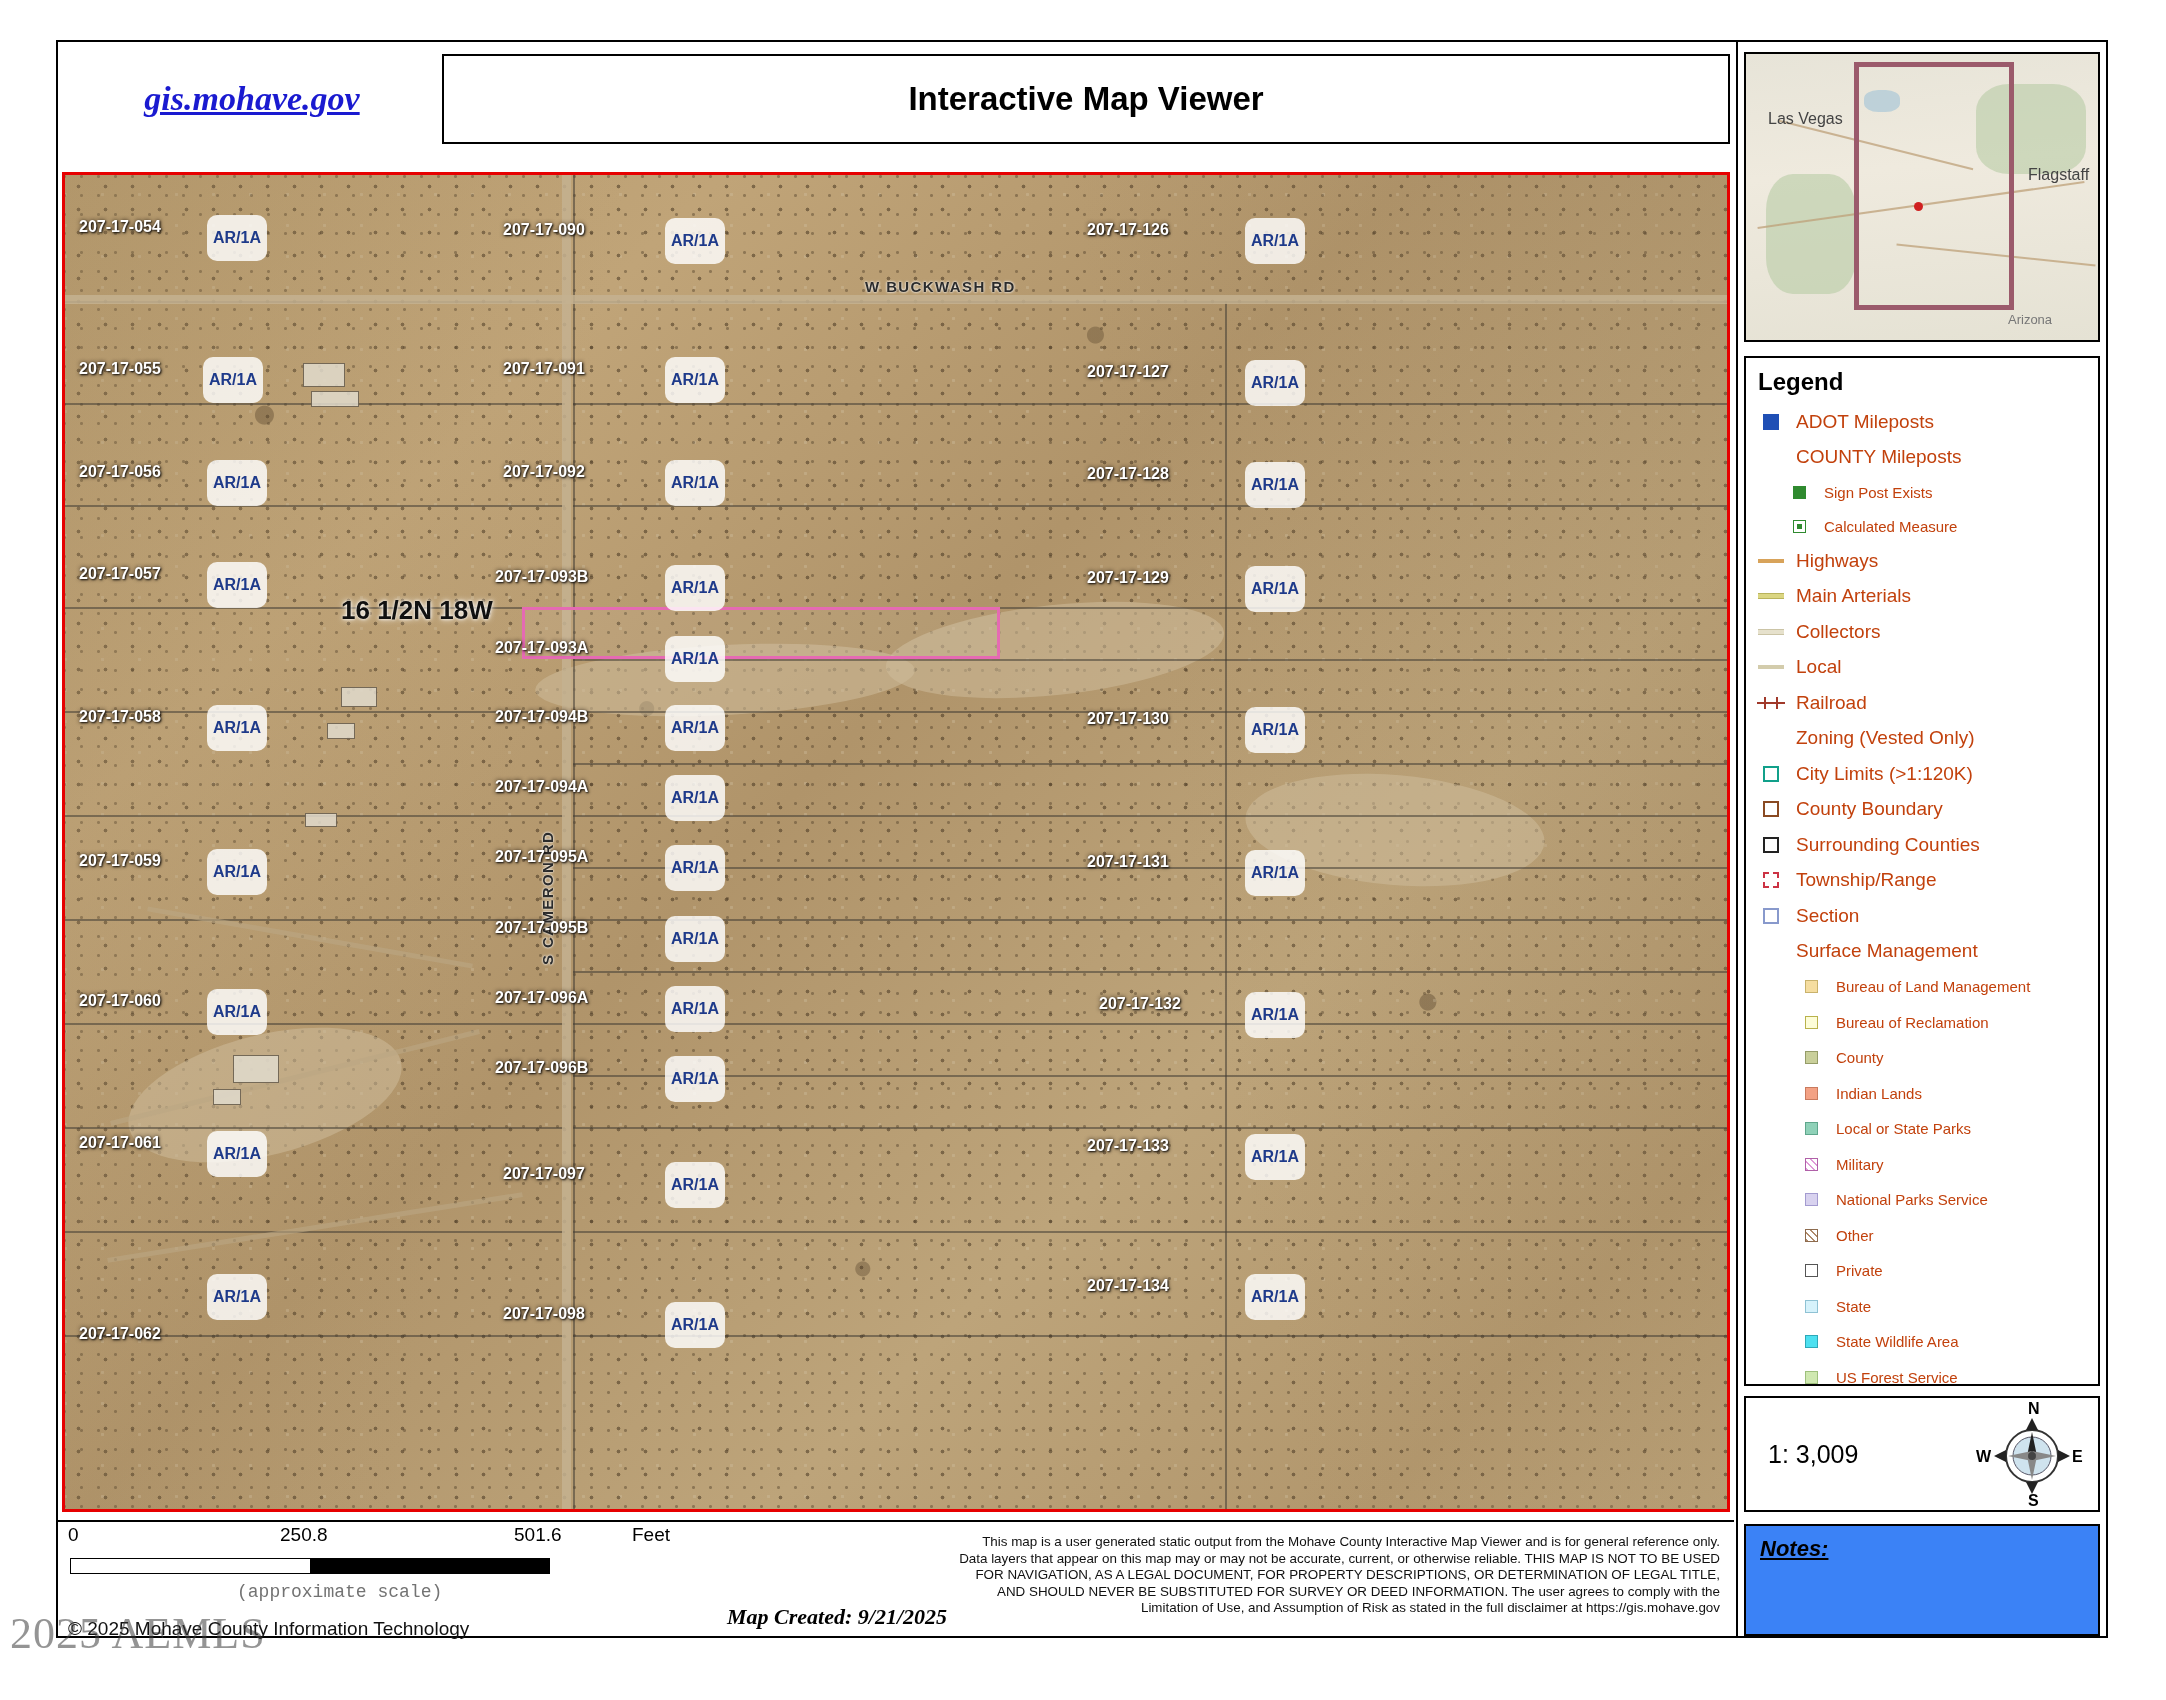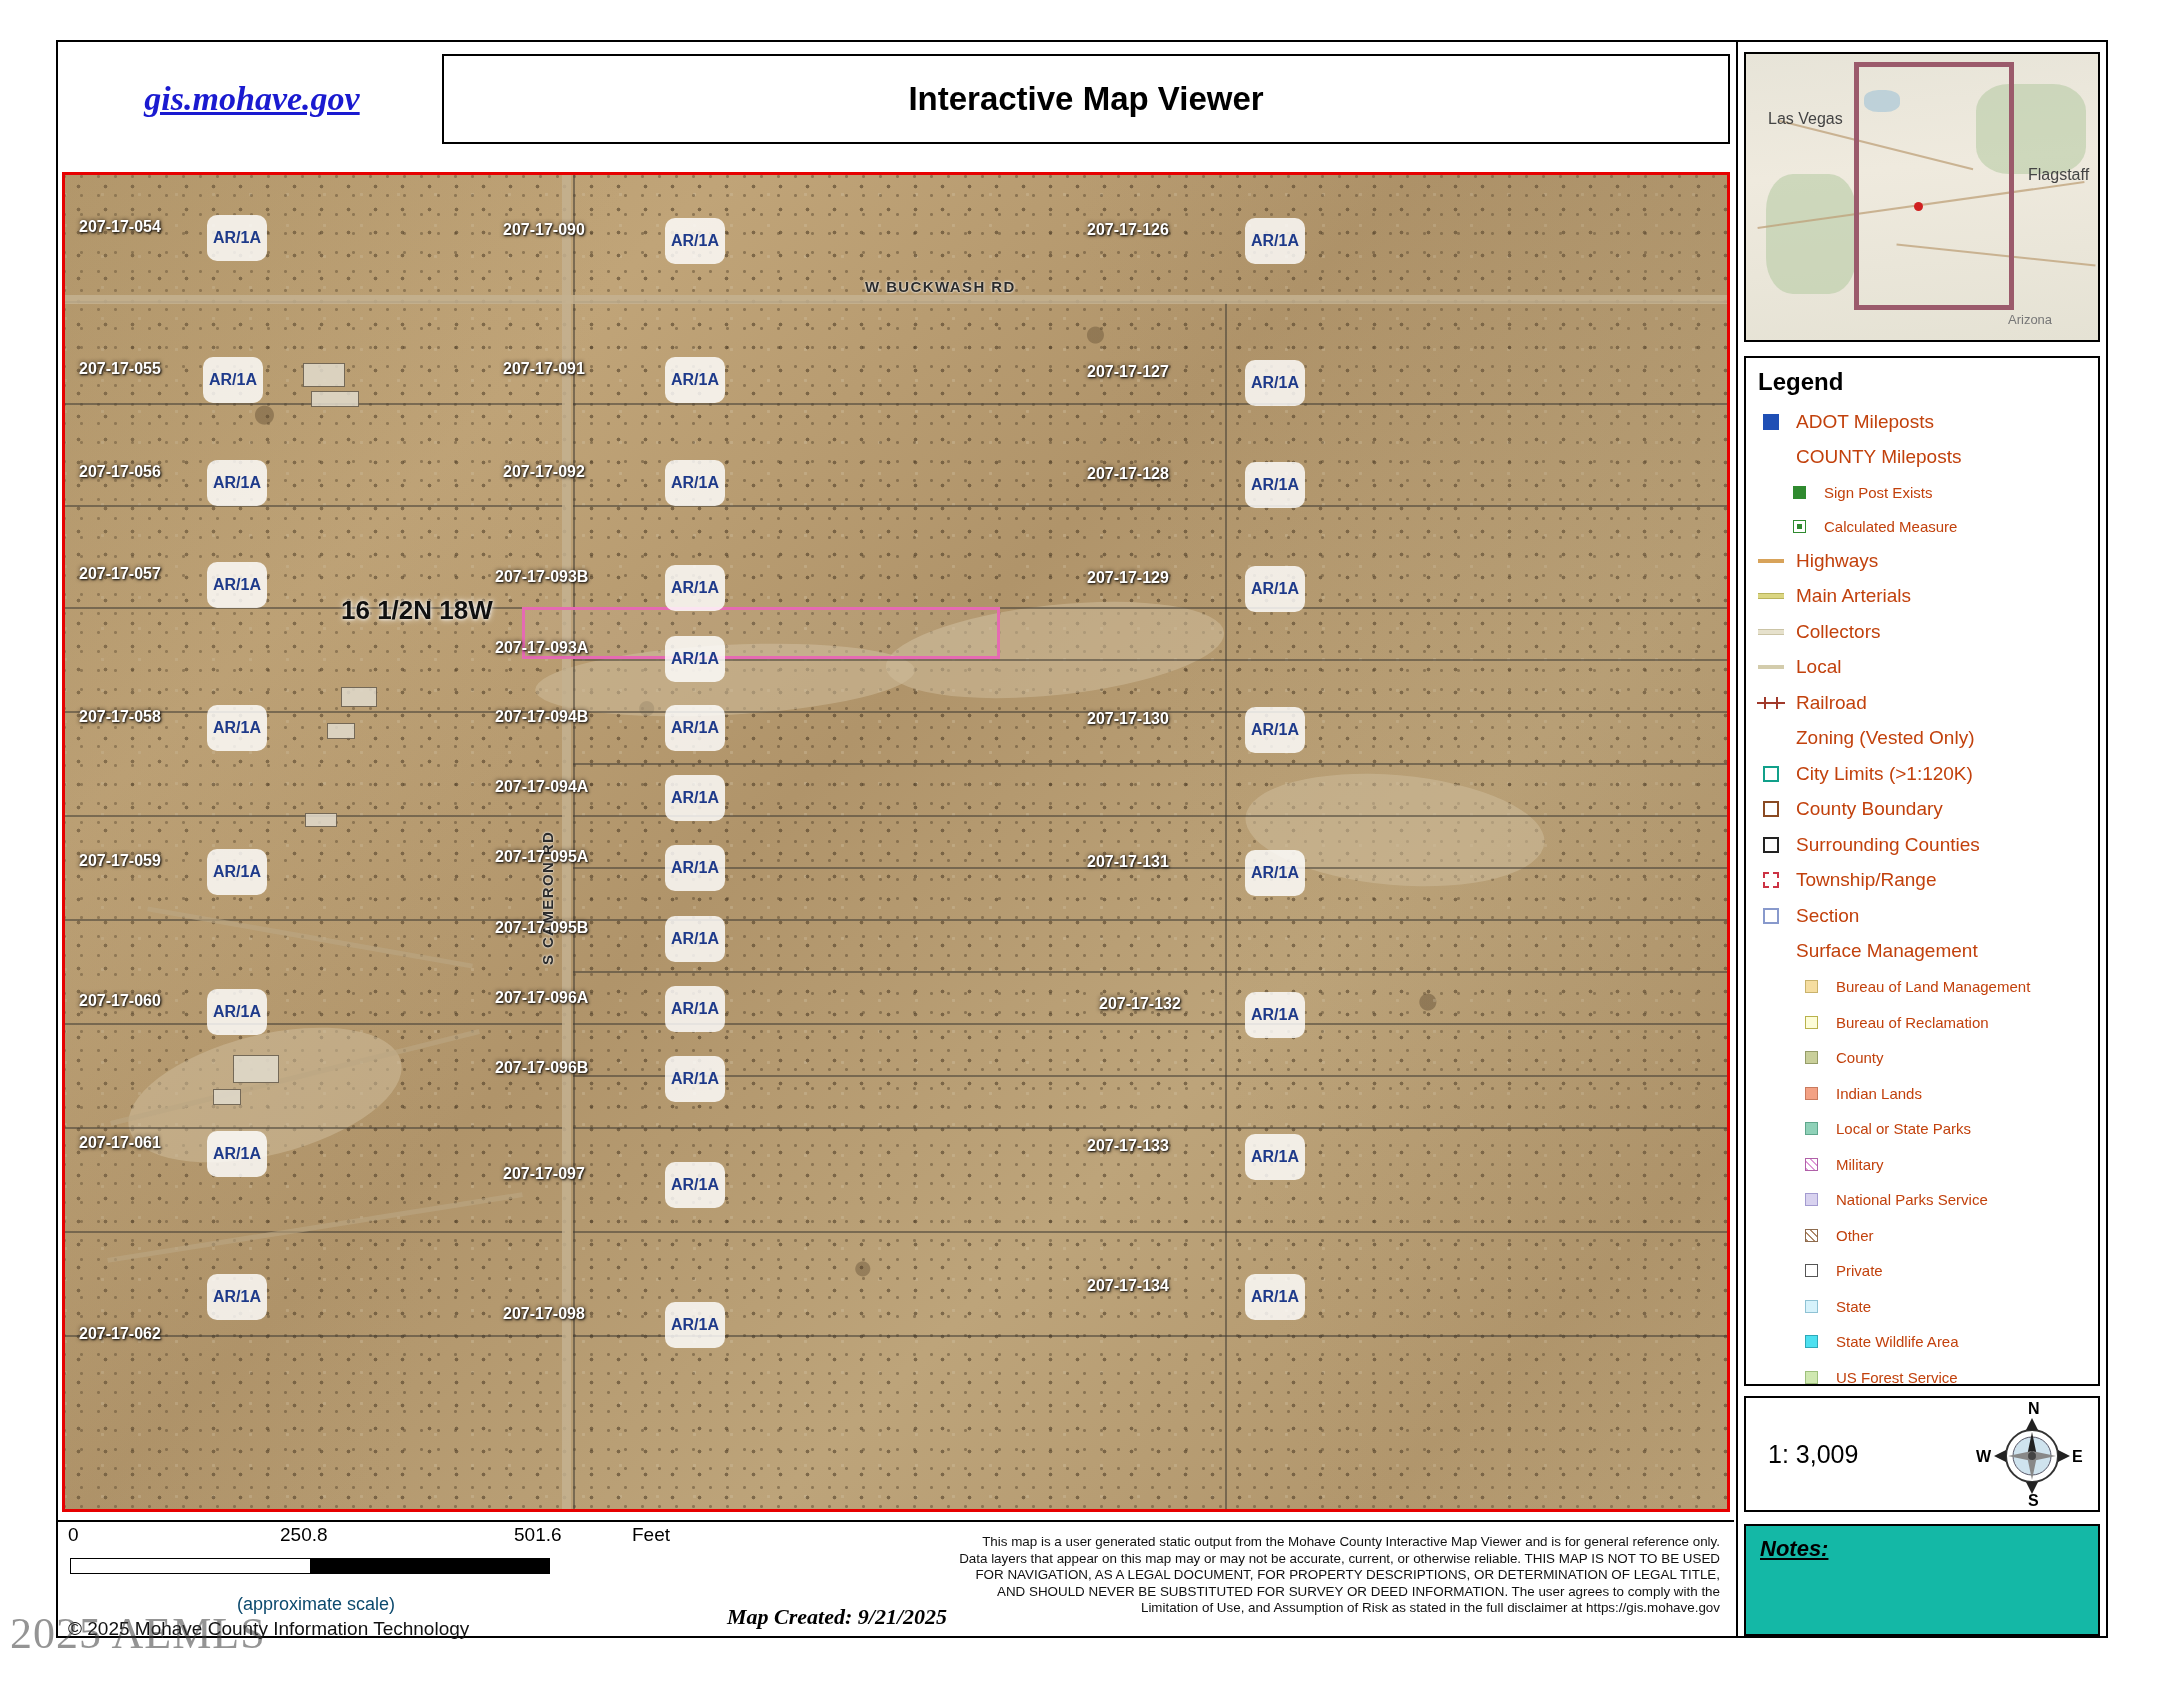--- a/index.html
+++ b/index.html
@@ -331,21 +331,21 @@
   }
 
   .notes-box {
     position: absolute;
     left: 1744px;
     top: 1524px;
     width: 356px;
     height: 112px;
     border: 2px solid #000;
     box-sizing: border-box;
-    background: #14b8a6;
+    background: #3b82f6;
     padding: 10px 14px;
   }
   .notes-label {
     font-family: "Liberation Sans", sans-serif;
     font-weight: bold;
     font-style: italic;
     font-size: 22px;
     color: #000;
     text-decoration: underline;
   }
@@ -376,24 +376,23 @@
     box-sizing: border-box;
     display: flex;
   }
   .sb-seg { height: 100%; }
   .sb-white { background: #fff; }
   .sb-black { background: #000; }
   .approx {
     position: absolute;
     left: 175px;
     top: 58px;
-    font-family: Liberation Sans, sans-serif;
+    font-family: Liberation Mono, monospace;
     font-size: 18px;
-    color: #0c4a6e;
-    margin-top: 12px;
+    color: #737373;
   }
   .created {
     position: absolute;
     left: 665px;
     top: 80px;
     font-family: "Liberation Serif", serif;
     font-style: italic;
     font-weight: bold;
     font-size: 22px;
     color: #000;

